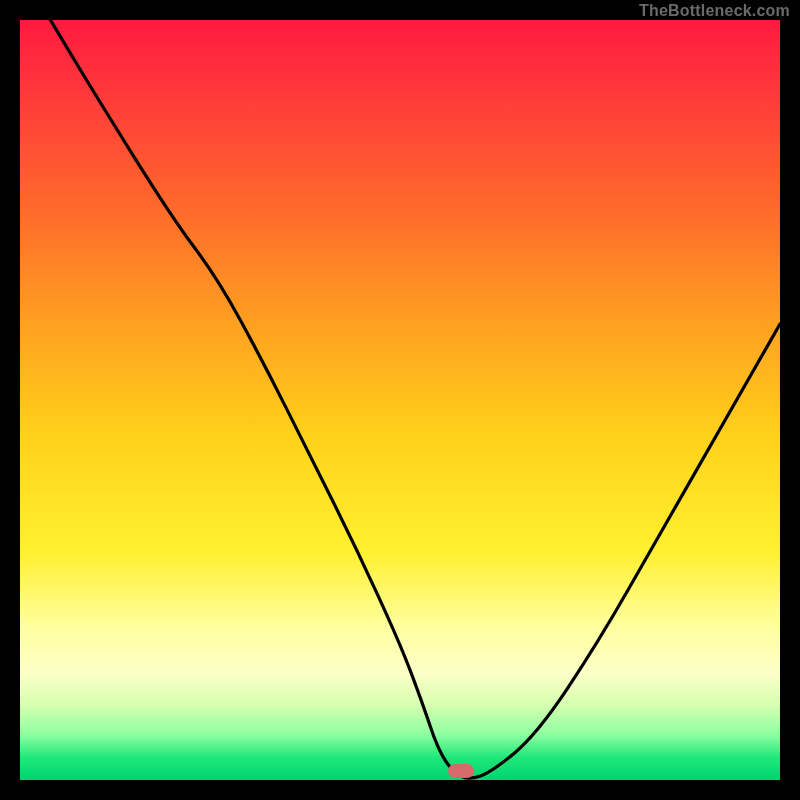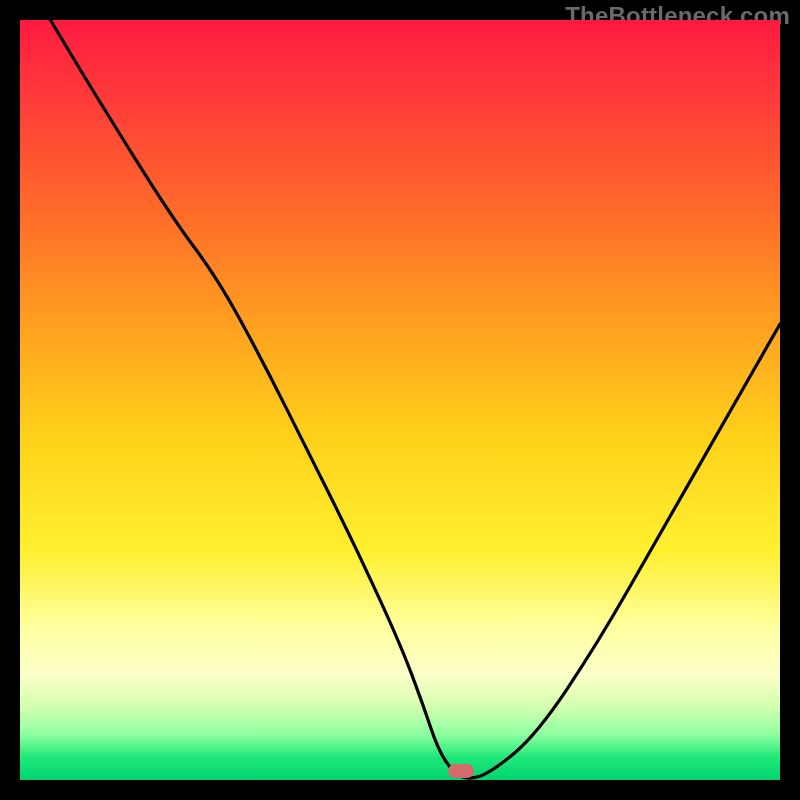--- a/index.html
+++ b/index.html
@@ -29,21 +29,21 @@
       #8effa0 94%,
       #20e87a 97%,
       #00d470 100%
     );
   }
   .attribution {
     position: absolute;
     top: 2px;
     right: 10px;
     font-family: Arial, Helvetica, sans-serif;
-    font-size: 24px;
+    font-size: 16px;
     font-weight: 600;
     color: #6a6a6a;
     letter-spacing: 0.2px;
   }
   svg.curve {
     position: absolute;
     left: 0; top: 0;
     width: 100%; height: 100%;
   }
   .marker {

